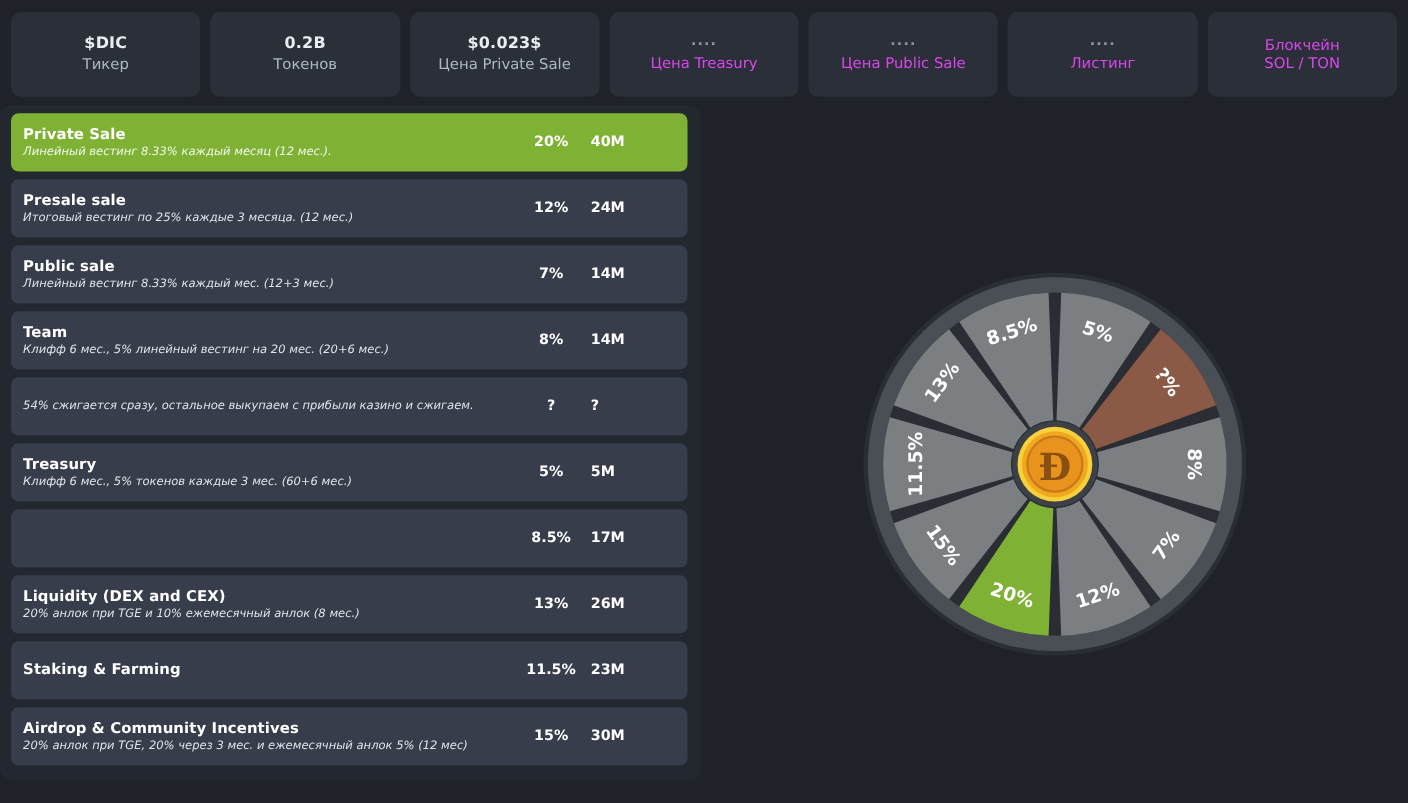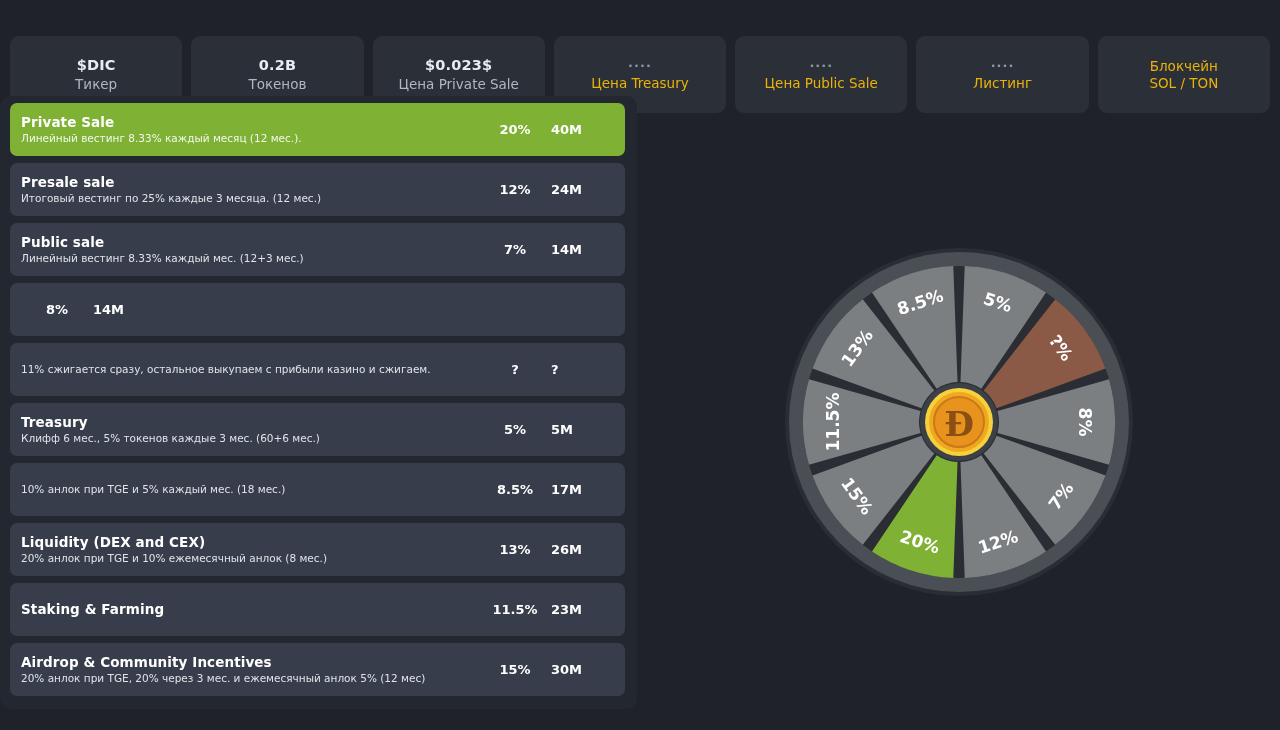--- a/index.html
+++ b/index.html
@@ -30,21 +30,20 @@
     flex: 1 1 0;
     background: #2b2f38;
     border-radius: 9px;
     display: flex;
     flex-direction: column;
     align-items: center;
     justify-content: center;
     gap: 3px;
     height: 77px;
     box-sizing: border-box;
-    margin-top: 25px;
   }
   .stat-value {
     font-size: 14.5px;
     font-weight: 700;
     color: #e9edf2;
     letter-spacing: .2px;
     line-height: 1.05;
   }
   .stat-value.dots {
     color: #8d96a5;
@@ -53,21 +52,21 @@
     position: relative;
     top: -3px;
   }
   .stat-label {
     font-size: 13.5px;
     font-weight: 400;
     color: #aeb7c4;
     line-height: 1.05;
   }
   .stat-label.strongish {
-    color: #eab308;
+    color: #d946ef;
     font-weight: 400;
   }
 
   
   .alloc-panel {
     position: absolute;
     left: 0px;
     top: 96px;
     width: 637px;
     height: 613px;
@@ -80,21 +79,21 @@
     display: flex;
     flex-direction: column;
     gap: 7px;
   }
   .alloc-row {
     background: #373d4a;
     border-radius: 7px;
     height: 53px;
     display: flex;
     align-items: center;
-    padding: 0 6px 0 11px;
+    padding: 0 20px 0 11px;
     box-sizing: border-box;
   }
   .alloc-row.highlight {
     background: #7fb135;
   }
   .alloc-texts {
     flex: 1 1 auto;
     min-width: 0;
     display: flex;
     flex-direction: column;
@@ -108,20 +107,21 @@
     letter-spacing: .1px;
     line-height: 1.05;
     white-space: nowrap;
   }
   .alloc-desc {
     font-size: 10.5px;
     font-weight: 400;
     color: #dfe4ea;
     line-height: 1.05;
     white-space: nowrap;
+    font-style: italic;
   }
   .alloc-row.highlight .alloc-desc { color: #f3f8ec; }
   .alloc-pct {
     width: 72px;
     text-align: center;
     font-size: 13px;
     font-weight: 700;
     color: #ffffff;
     flex: 0 0 auto;
   }
@@ -210,44 +210,47 @@
     <div class="alloc-row">
       <div class="alloc-texts">
         <div class="alloc-title">Public sale</div>
         <div class="alloc-desc">Линейный вестинг 8.33% каждый мес. (12+3 мес.)</div>
       </div>
       <div class="alloc-pct">7%</div>
       <div class="alloc-amt">14M</div>
     </div>
 
     <div class="alloc-row">
+      <div class="alloc-texts">
+        <div class="alloc-title">Team</div>
+        <div class="alloc-desc">Клифф 6 мес., 5% линейный вестинг на 20 мес. (20+6 мес.)</div>
+      </div>
       <div class="alloc-pct">8%</div>
       <div class="alloc-amt">14M</div>
     </div>
 
     <div class="alloc-row">
       <div class="alloc-texts">
-        <div class="alloc-desc">11% сжигается сразу, остальное выкупаем с прибыли казино и сжигаем.</div>
+        <div class="alloc-desc">54% сжигается сразу, остальное выкупаем с прибыли казино и сжигаем.</div>
       </div>
       <div class="alloc-pct">?</div>
       <div class="alloc-amt">?</div>
     </div>
 
     <div class="alloc-row">
       <div class="alloc-texts">
         <div class="alloc-title">Treasury</div>
         <div class="alloc-desc">Клифф 6 мес., 5% токенов каждые 3 мес. (60+6 мес.)</div>
       </div>
       <div class="alloc-pct">5%</div>
       <div class="alloc-amt">5M</div>
     </div>
 
     <div class="alloc-row">
       <div class="alloc-texts">
-        <div class="alloc-desc">10% анлок при TGE и 5% каждый мес. (18 мес.)</div>
       </div>
       <div class="alloc-pct">8.5%</div>
       <div class="alloc-amt">17M</div>
     </div>
 
     <div class="alloc-row">
       <div class="alloc-texts">
         <div class="alloc-title">Liquidity (DEX and CEX)</div>
         <div class="alloc-desc">20% анлок при TGE и 10% ежемесячный анлок (8 мес.)</div>
       </div>

